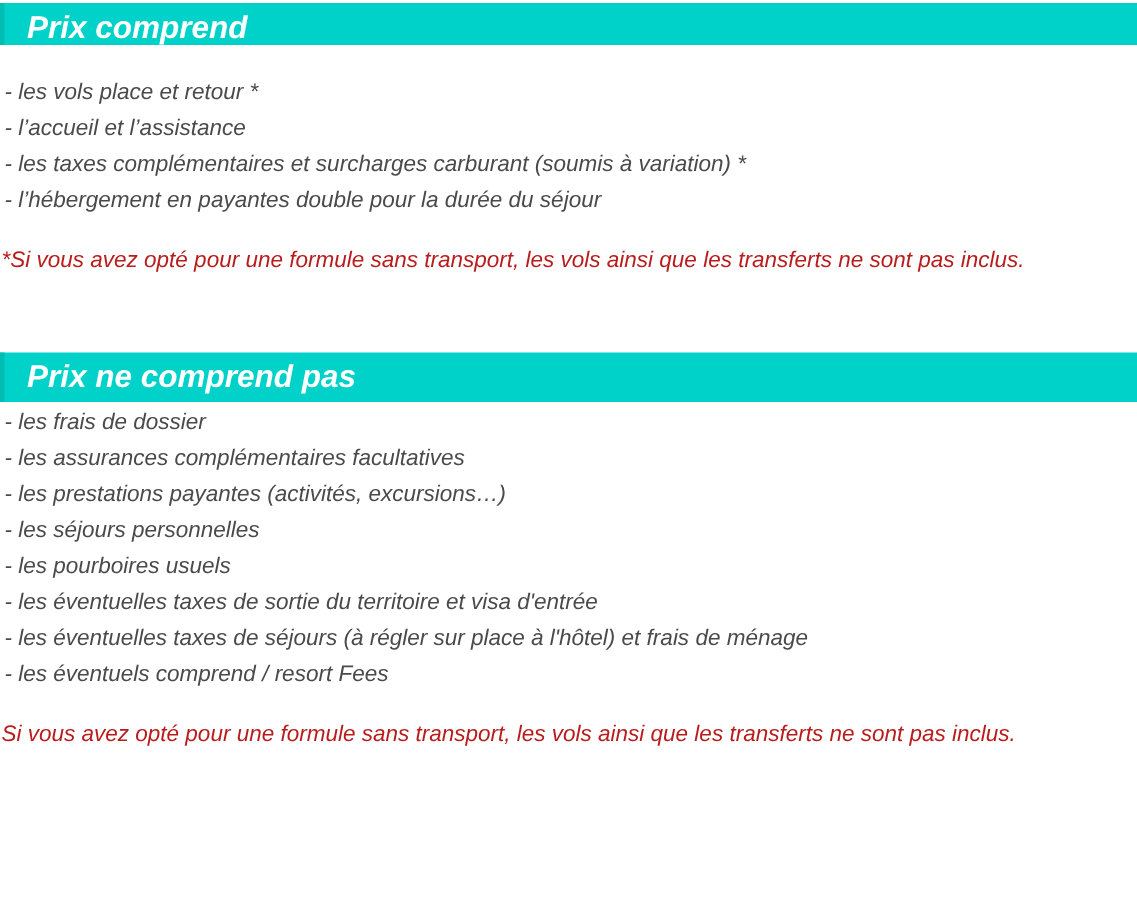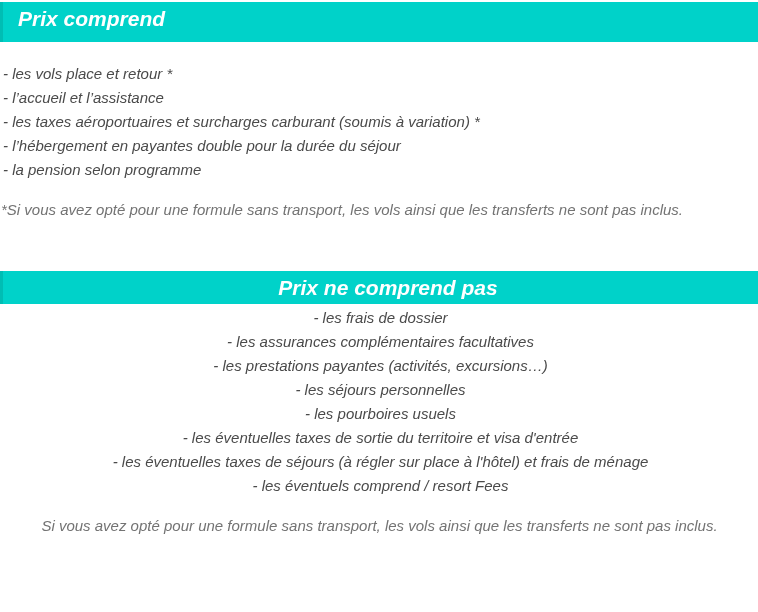--- a/index.html
+++ b/index.html
@@ -9,36 +9,35 @@
   }
   body {
     width: 758px;
     height: 612px;
     overflow: hidden;
     font-family: "Liberation Sans", sans-serif;
     font-style: italic;
   }
   .section-header {
     box-sizing: border-box;
-    height: 40px;
+    height: 28px;
     line-height: 34px;
     background: #00d2c9;
     border-left: 3px solid #00bdb4;
     color: #ffffff;
     font-weight: bold;
     font-size: 21px;
     padding-left: 15px;
     white-space: nowrap;
   }
   .section-first .section-header {
     margin-top: 2px;
   }
   .section-second {
     margin-top: 49px;
-    text-align: center;
   }
   .section-second .section-header {
     height: 33px;
     line-height: 33px;
   }
   .item-list {
     margin: 20px 0 0 0;
     padding: 0;
     list-style: none;
   }
@@ -49,38 +48,37 @@
     font-size: 15px;
     line-height: 24px;
     color: #4a4a4a;
     padding-left: 3px;
     white-space: nowrap;
   }
   .section-note {
     margin-top: 16px;
     font-size: 15px;
     line-height: 24px;
-    color: #737373;
+    color: #b91c1c;
     padding-left: 1px;
     white-space: nowrap;
   }
 </style>
 </head>
 <body>
 
 <div class="section section-first">
   <div class="section-header">
     <span>Prix comprend</span>
   </div>
   <ul class="item-list">
     <li>- les vols place et retour *</li>
     <li>- l’accueil et l’assistance</li>
-    <li>- les taxes aéroportuaires et surcharges carburant (soumis à variation) *</li>
+    <li>- les taxes complémentaires et surcharges carburant (soumis à variation) *</li>
     <li>- l’hébergement en payantes double pour la durée du séjour</li>
-    <li>- la pension selon programme</li>
   </ul>
   <div class="section-note">*Si vous avez opté pour une formule sans transport, les vols ainsi que les transferts ne sont pas inclus.</div>
 </div>
 
 <div class="section section-second">
   <div class="section-header">
     <span>Prix ne comprend pas</span>
   </div>
   <ul class="item-list">
     <li>- les frais de dossier</li>

